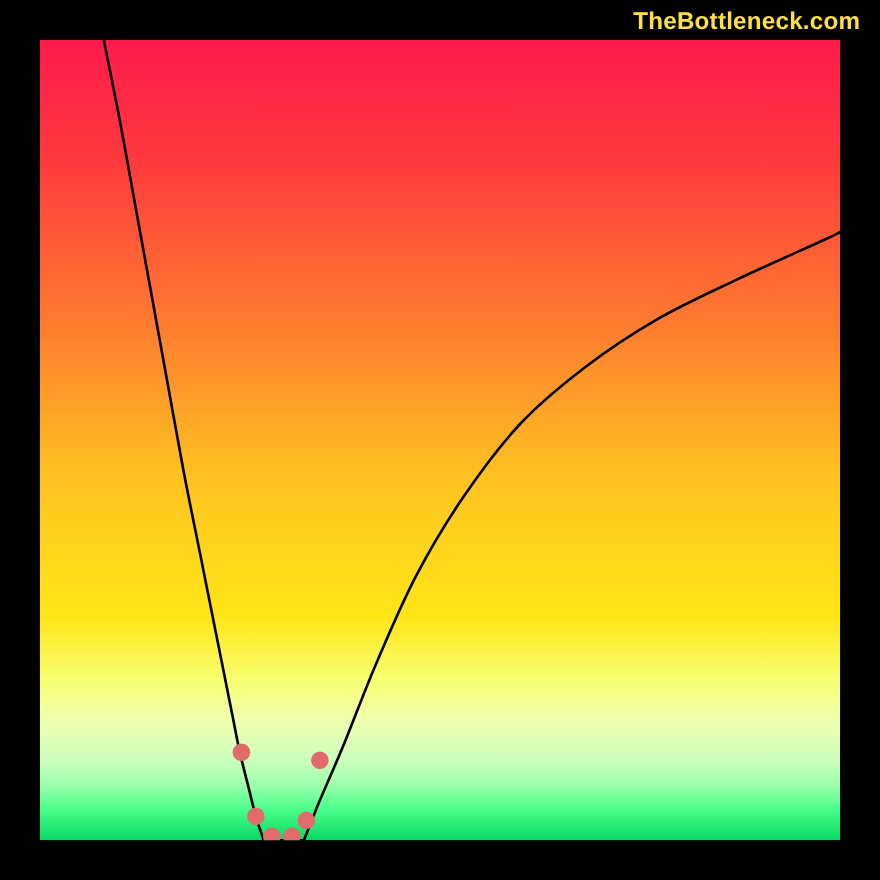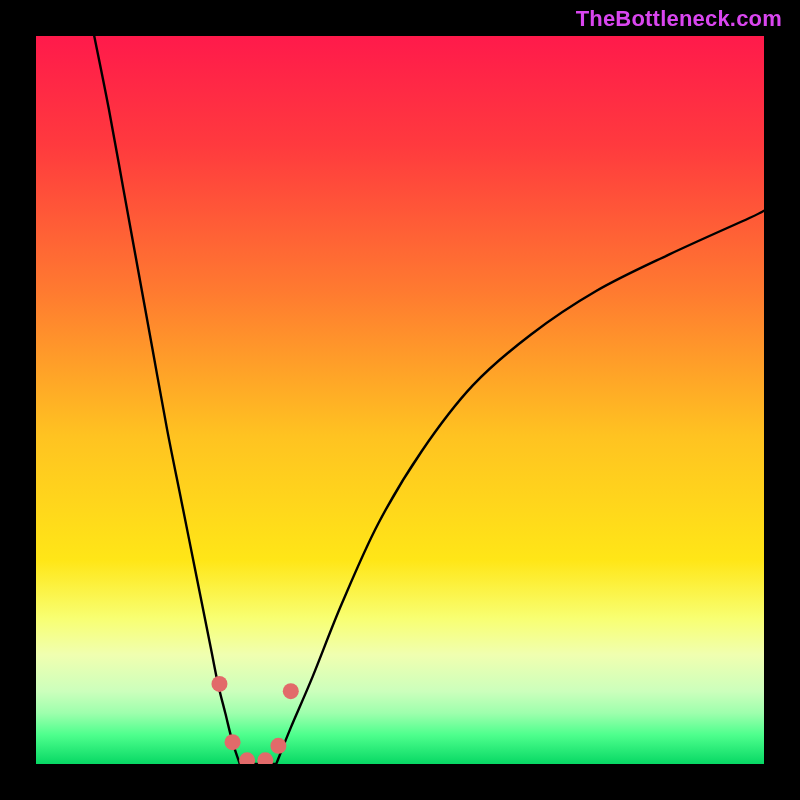--- a/index.html
+++ b/index.html
@@ -41,21 +41,21 @@
     height: 100%;
     pointer-events: none;
   }
   .watermark {
     position: absolute;
     top: 6px;
     right: 18px;
     font-family: Arial, Helvetica, sans-serif;
     font-size: 22px;
     font-weight: 600;
-    color: #d946ef;
+    color: #fde047;
     letter-spacing: 0.2px;
     user-select: none;
   }
 </style>
 </head>
 <body>
 
 <div class="frame">
   <div class="plot-area">
     <svg class="gradient" viewBox="0 0 728 728" preserveAspectRatio="none">

